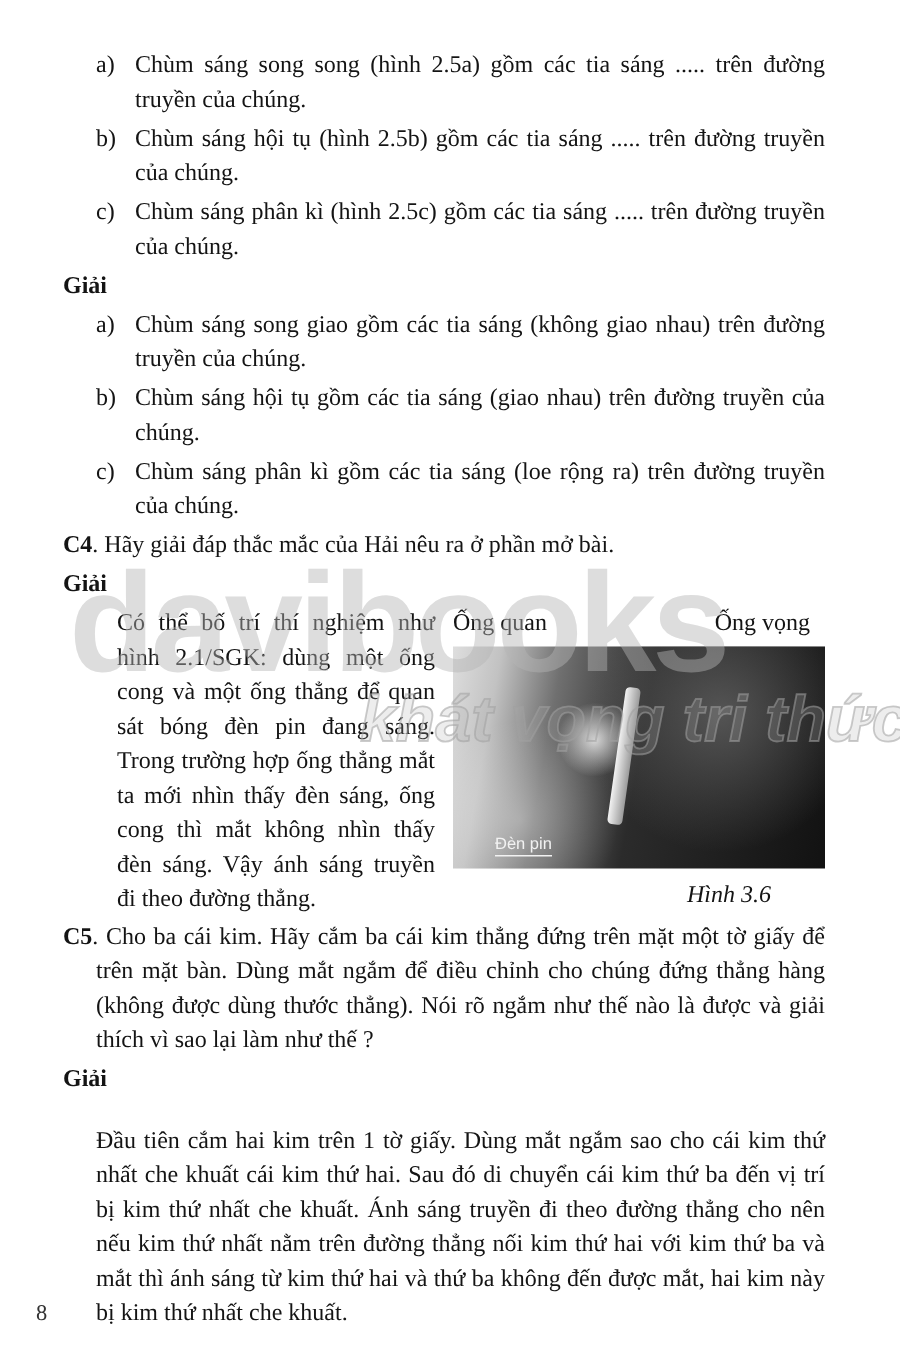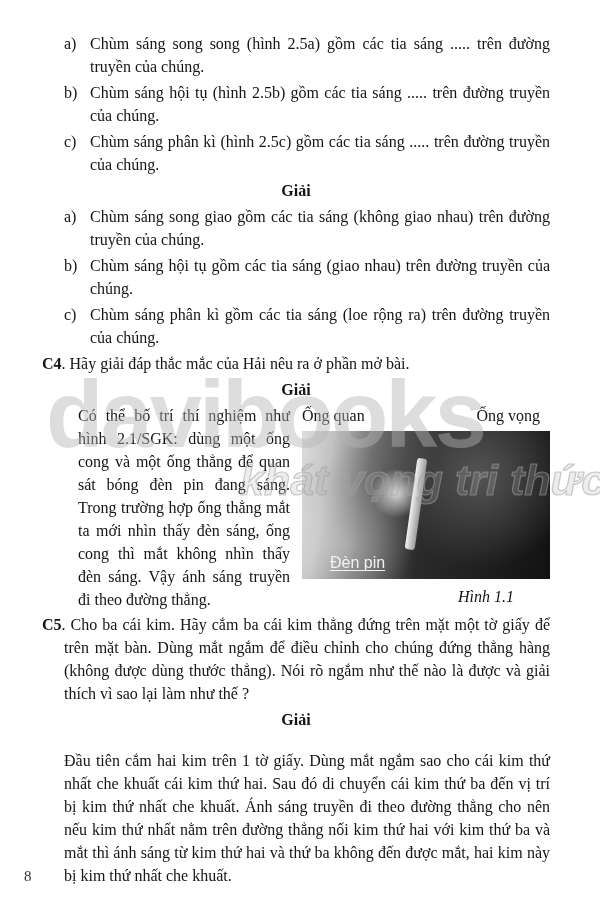--- a/index.html
+++ b/index.html
@@ -12,21 +12,21 @@
     line-height:23px;
     color:#141414;
     overflow:hidden;
     margin:0 auto;
   }
   .content{padding:32px 50px 0 42px;}
 
   .q-item{position:relative;padding-left:48px;text-align:justify;margin-bottom:3px;}
   .q-item .lbl{position:absolute;left:22px;top:0;}
 
-  .giai{text-align:center;font-weight:bold;margin:3px 0;}
+  .giai{font-weight:bold;margin:3px 0;}
 
   .c-para{text-align:justify;padding-left:22px;text-indent:-22px;margin:2px 0;}
   .c-para .clabel{font-weight:bold;}
 
   .fig-section{display:flex;margin-top:2px;margin-bottom:2px;margin-left:36px;}
   .fig-left{width:238px;text-align:justify;}
   .fig-right{flex:1;padding-left:10px;}
   .fig-labels{display:flex;justify-content:space-between;padding:0 10px 0 2px;margin-bottom:4px;}
   .photo{
     position:relative;
@@ -38,21 +38,21 @@
       radial-gradient(circle at 72% 30%, rgba(90,90,90,0.9) 0%, rgba(90,90,90,0) 45%),
       linear-gradient(100deg, #dedede 0%, #c2c2c2 12%, #707070 27%, #2b2b2b 50%, #121212 100%);
   }
   .photo .tube{
     position:absolute;left:44%;top:18%;width:10px;height:62%;
     background:linear-gradient(90deg,#f2f2f2,#9a9a9a);
     transform:rotate(8deg);border-radius:3px;
   }
   .photo .device-label{
     position:absolute;left:28px;bottom:8px;
-    color:#f2f2f2;font-size:16px;line-height:12px;
+    color:#f2f2f2;font-size:11px;line-height:12px;
     font-family:"Liberation Sans", sans-serif;
     border-bottom:1px solid #f2f2f2;padding-bottom:1px;
   }
   .fig-caption{font-style:italic;text-align:right;padding-right:36px;margin-top:6px;}
 
   .solution-para{text-align:justify;margin-left:22px;margin-top:18px;}
 
   .watermark{
     position:absolute;left:0;top:0;width:100%;height:100%;
     pointer-events:none;z-index:5;
@@ -125,21 +125,21 @@
       <div class="fig-left">Có thể bố trí thí nghiệm như hình 2.1/SGK: dùng một ống cong và một ống thẳng để quan sát bóng đèn pin đang sáng. Trong trường hợp ống thẳng mắt ta mới nhìn thấy đèn sáng, ống cong thì mắt không nhìn thấy đèn sáng. Vậy ánh sáng truyền đi theo đường thẳng.</div>
       <div class="fig-right">
         <div class="fig-labels">
           <span>Ống quan</span>
           <span>Ống vọng</span>
         </div>
         <div class="photo">
           <div class="tube"></div>
           <span class="device-label">Đèn pin</span>
         </div>
-        <div class="fig-caption">Hình 1.1</div>
+        <div class="fig-caption">Hình 3.6</div>
       </div>
     </div>
 
     <p class="c-para"><b class="clabel">C5</b><span>. Cho ba cái kim. Hãy cắm ba cái kim thẳng đứng trên mặt một tờ giấy để trên mặt bàn. Dùng mắt ngắm để điều chỉnh cho chúng đứng thẳng hàng (không được dùng thước thẳng). Nói rõ ngắm như thế nào là được và giải thích vì sao lại làm như thế ?</span></p>
 
     <div class="giai">Giải</div>
 
     <div class="solution-para">Đầu tiên cắm hai kim trên 1 tờ giấy. Dùng mắt ngắm sao cho cái kim thứ nhất che khuất cái kim thứ hai. Sau đó di chuyển cái kim thứ ba đến vị trí bị kim thứ nhất che khuất. Ánh sáng truyền đi theo đường thẳng cho nên nếu kim thứ nhất nằm trên đường thẳng nối kim thứ hai với kim thứ ba và mắt thì ánh sáng từ kim thứ hai và thứ ba không đến được mắt, hai kim này bị kim thứ nhất che khuất.</div>
 
   </div>

